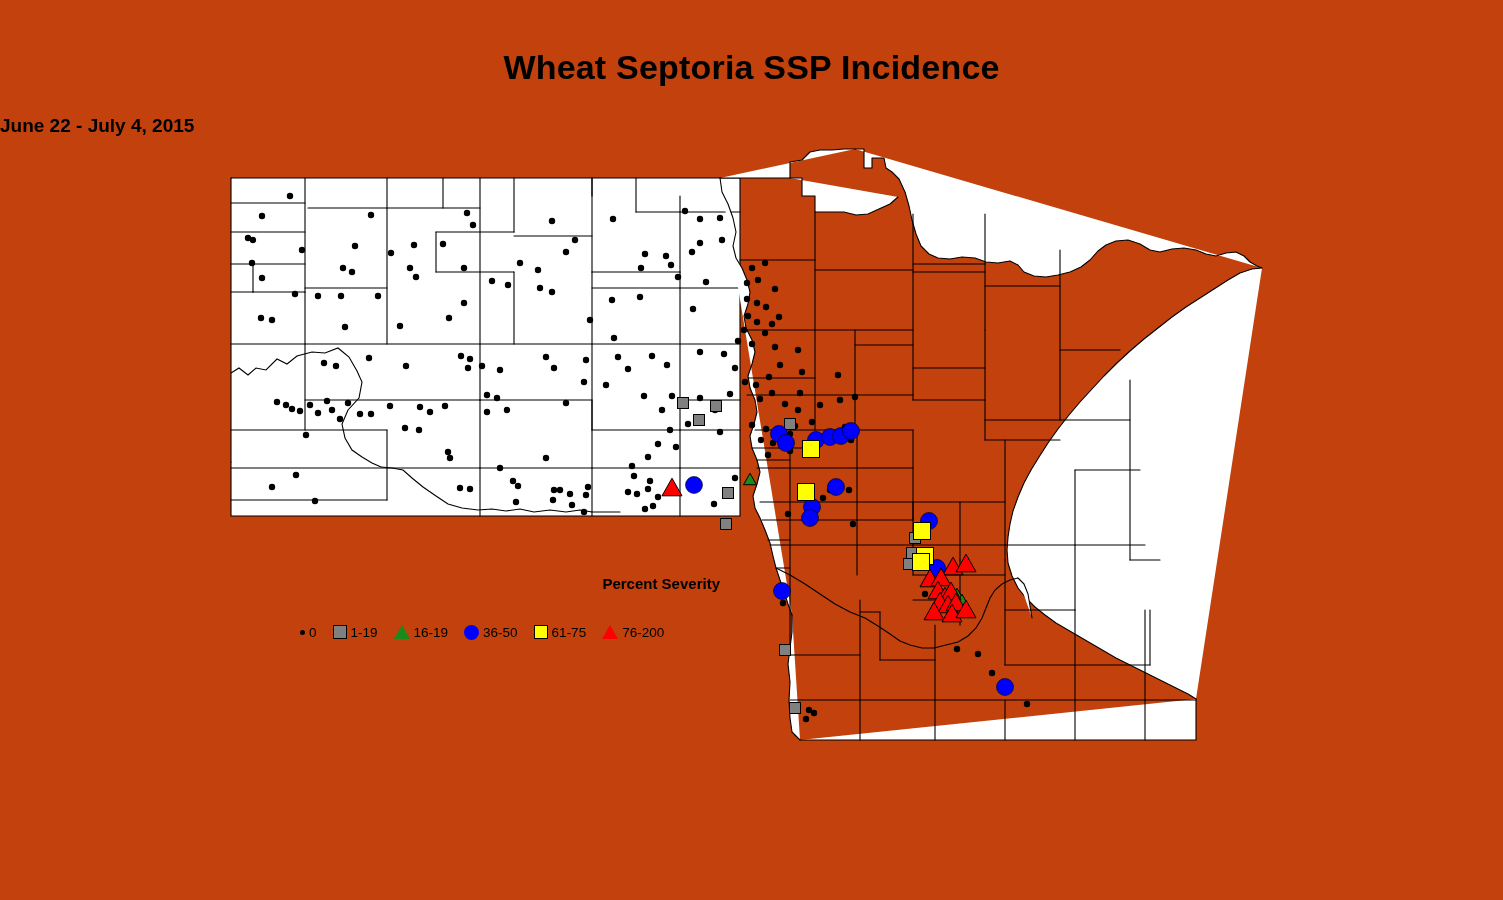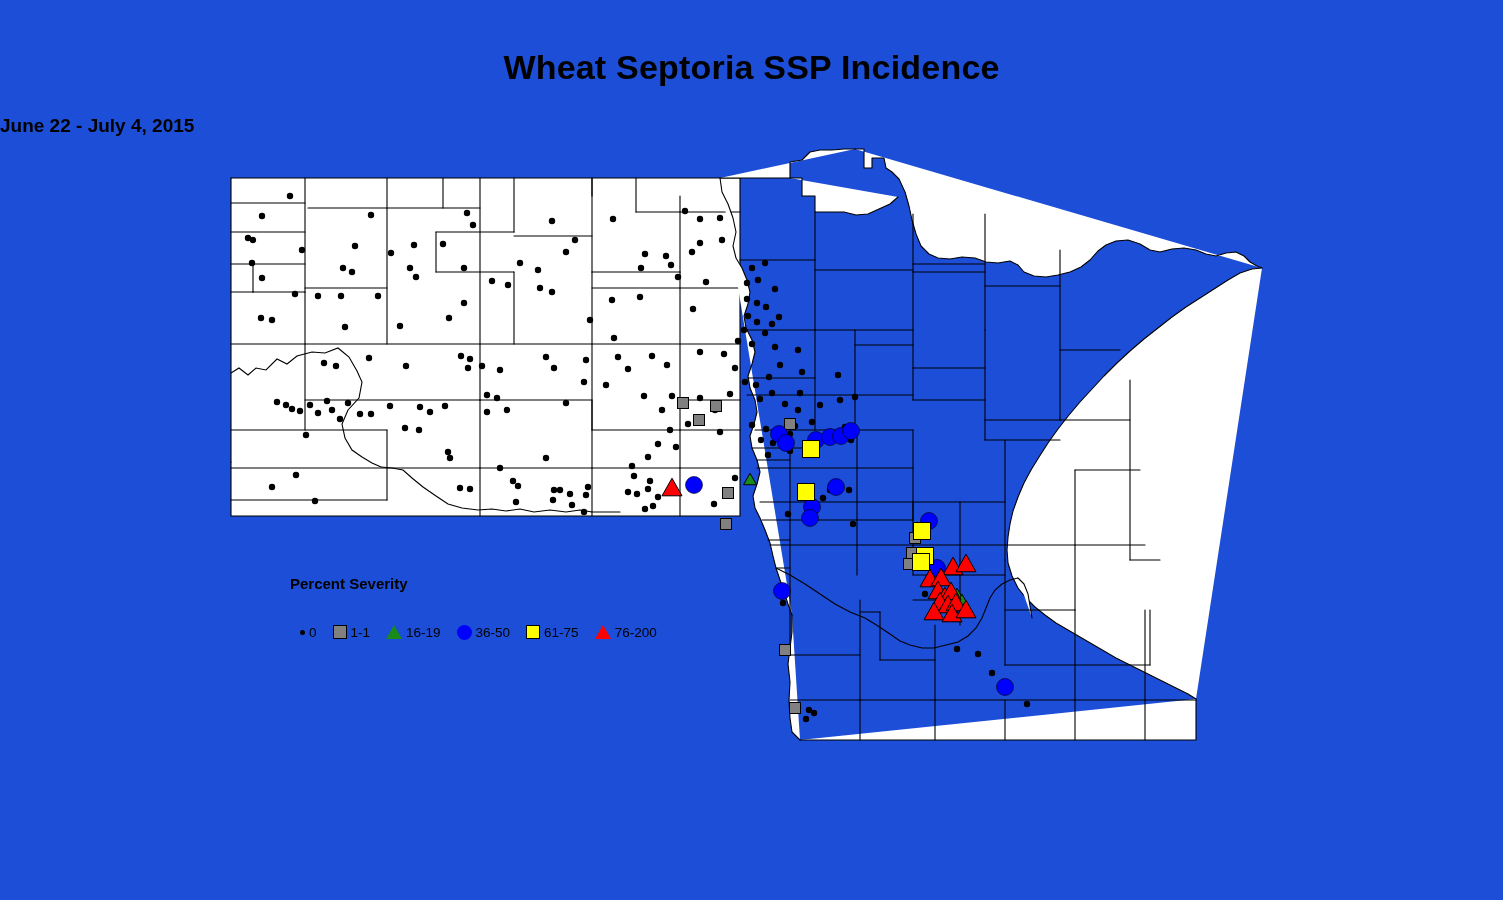--- a/index.html
+++ b/index.html
@@ -1,33 +1,33 @@
 <!DOCTYPE html>
 <html><head>
 <meta charset="utf-8">
 <style>
   html,body{margin:0;padding:0;background:#ffffff;}
   body{width:1503px;height:900px;position:relative;overflow:hidden;
        font-family:"Liberation Sans","DejaVu Sans",sans-serif;color:#000;}
-  #page{position:absolute;inset:0;background:#1d4ed8;}
+  #page{position:absolute;inset:0;background:#c2410c;}
 
   #title{position:absolute;left:0;top:48px;width:1503px;text-align:center;
          font-size:34px;font-weight:bold;letter-spacing:.2px;}
   #subtitle{position:absolute;left:0;top:115px;width:1503px;
             font-size:19px;font-weight:bold;}
 
   #mapwrap{position:absolute;left:0;top:0;width:1503px;height:900px;}
   svg.map{position:absolute;left:0;top:0;width:1503px;height:900px;}
   .cbound{fill:#ffffff;stroke:#000000;stroke-width:1.1;
           stroke-linejoin:round;stroke-linecap:round;vector-effect:non-scaling-stroke;}
   .river{fill:none;stroke:#000000;stroke-width:1.1;}
 
   
   #legend{position:absolute;left:290px;top:575px;width:430px;height:80px;}
-  #legend-title{position:absolute;left:0;top:0;width:430px;text-align:left;
+  #legend-title{position:absolute;left:0;top:0;width:430px;text-align:right;
                 font-size:15px;font-weight:bold;}
   #legend-items{position:absolute;left:10px;top:42px;height:30px;
                 display:flex;align-items:center;}
   .leg-item{display:flex;align-items:center;margin-right:16px;}
   .leg-label{font-size:13.5px;margin-left:4px;white-space:nowrap;}
   .sw{flex:0 0 auto;display:inline-block;}
   .sw-dot{width:5px;height:5px;border-radius:50%;background:#000;}
   .sw-sq{width:12px;height:12px;border:1px solid #000;}
   .sw-tri{width:0;height:0;border-left:8px solid transparent;
           border-right:8px solid transparent;}
@@ -482,21 +482,21 @@
 
   <div id="legend">
     <div id="legend-title">Percent Severity</div>
     <div id="legend-items">
         <div class="leg-item">
           <span class="sw sw-dot" style="background: rgb(0, 0, 0);"></span>
           <span class="leg-label">0</span>
         </div>
         <div class="leg-item">
           <span class="sw sw-sq" style="background: rgb(128, 128, 128);"></span>
-          <span class="leg-label">1-1</span>
+          <span class="leg-label">1-19</span>
         </div>
         <div class="leg-item">
           <span class="sw sw-tri" style="border-bottom: 14px solid rgb(26, 138, 26);"></span>
           <span class="leg-label">16-19</span>
         </div>
         <div class="leg-item">
           <span class="sw sw-circ" style="background: rgb(0, 0, 255);"></span>
           <span class="leg-label">36-50</span>
         </div>
         <div class="leg-item">

